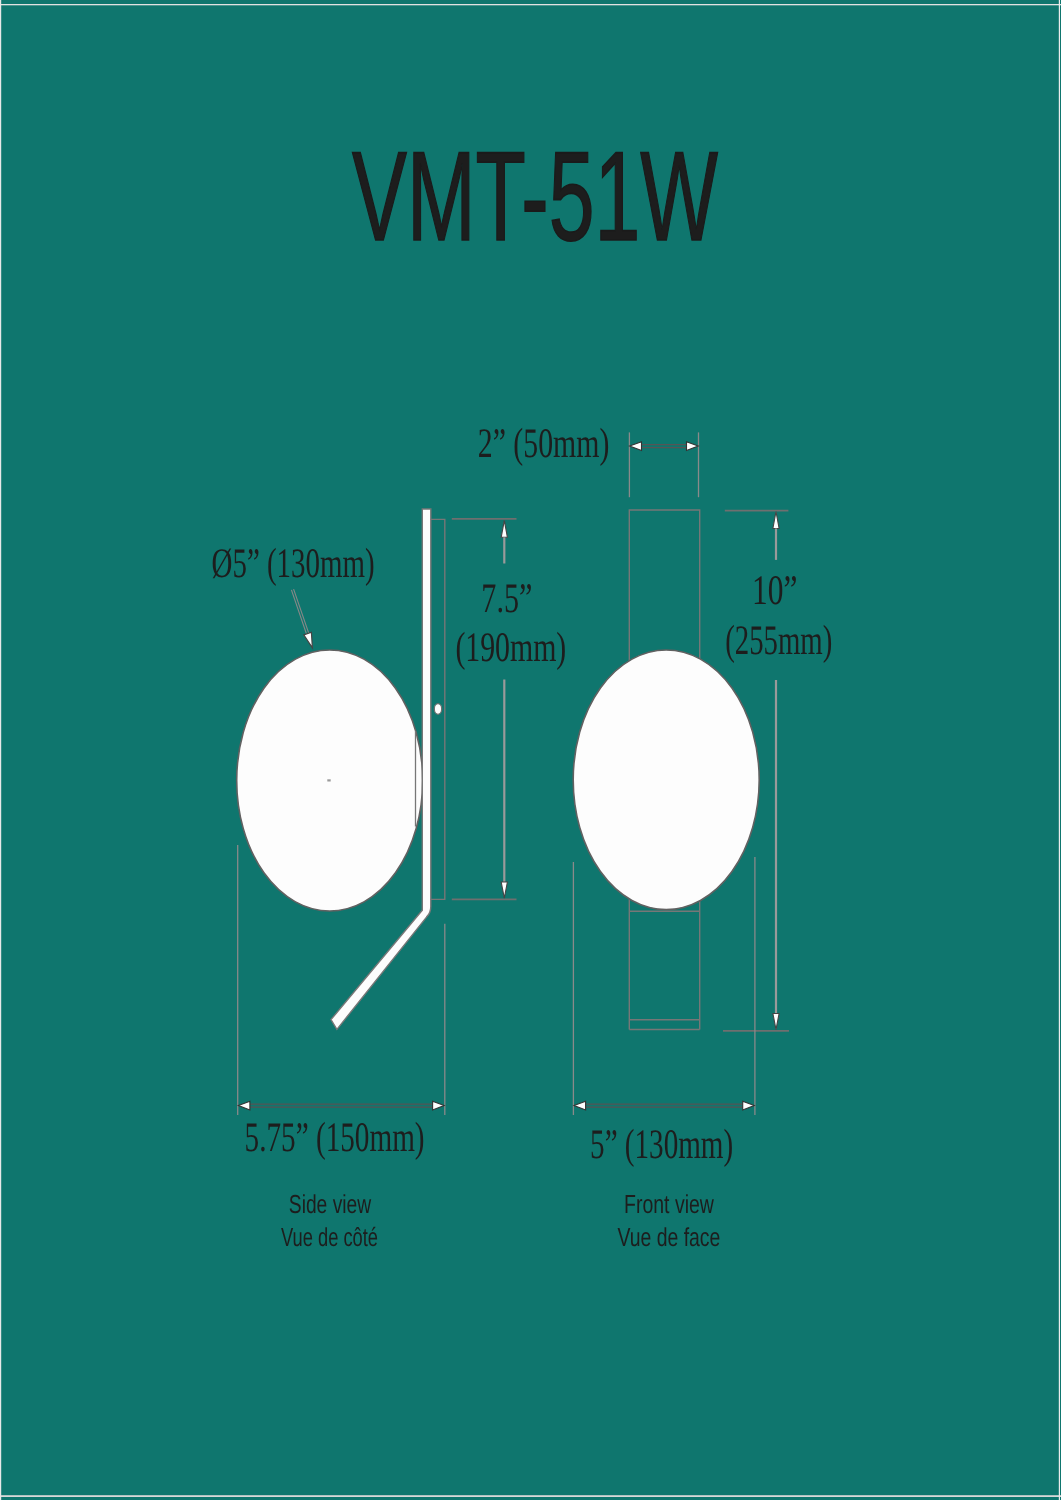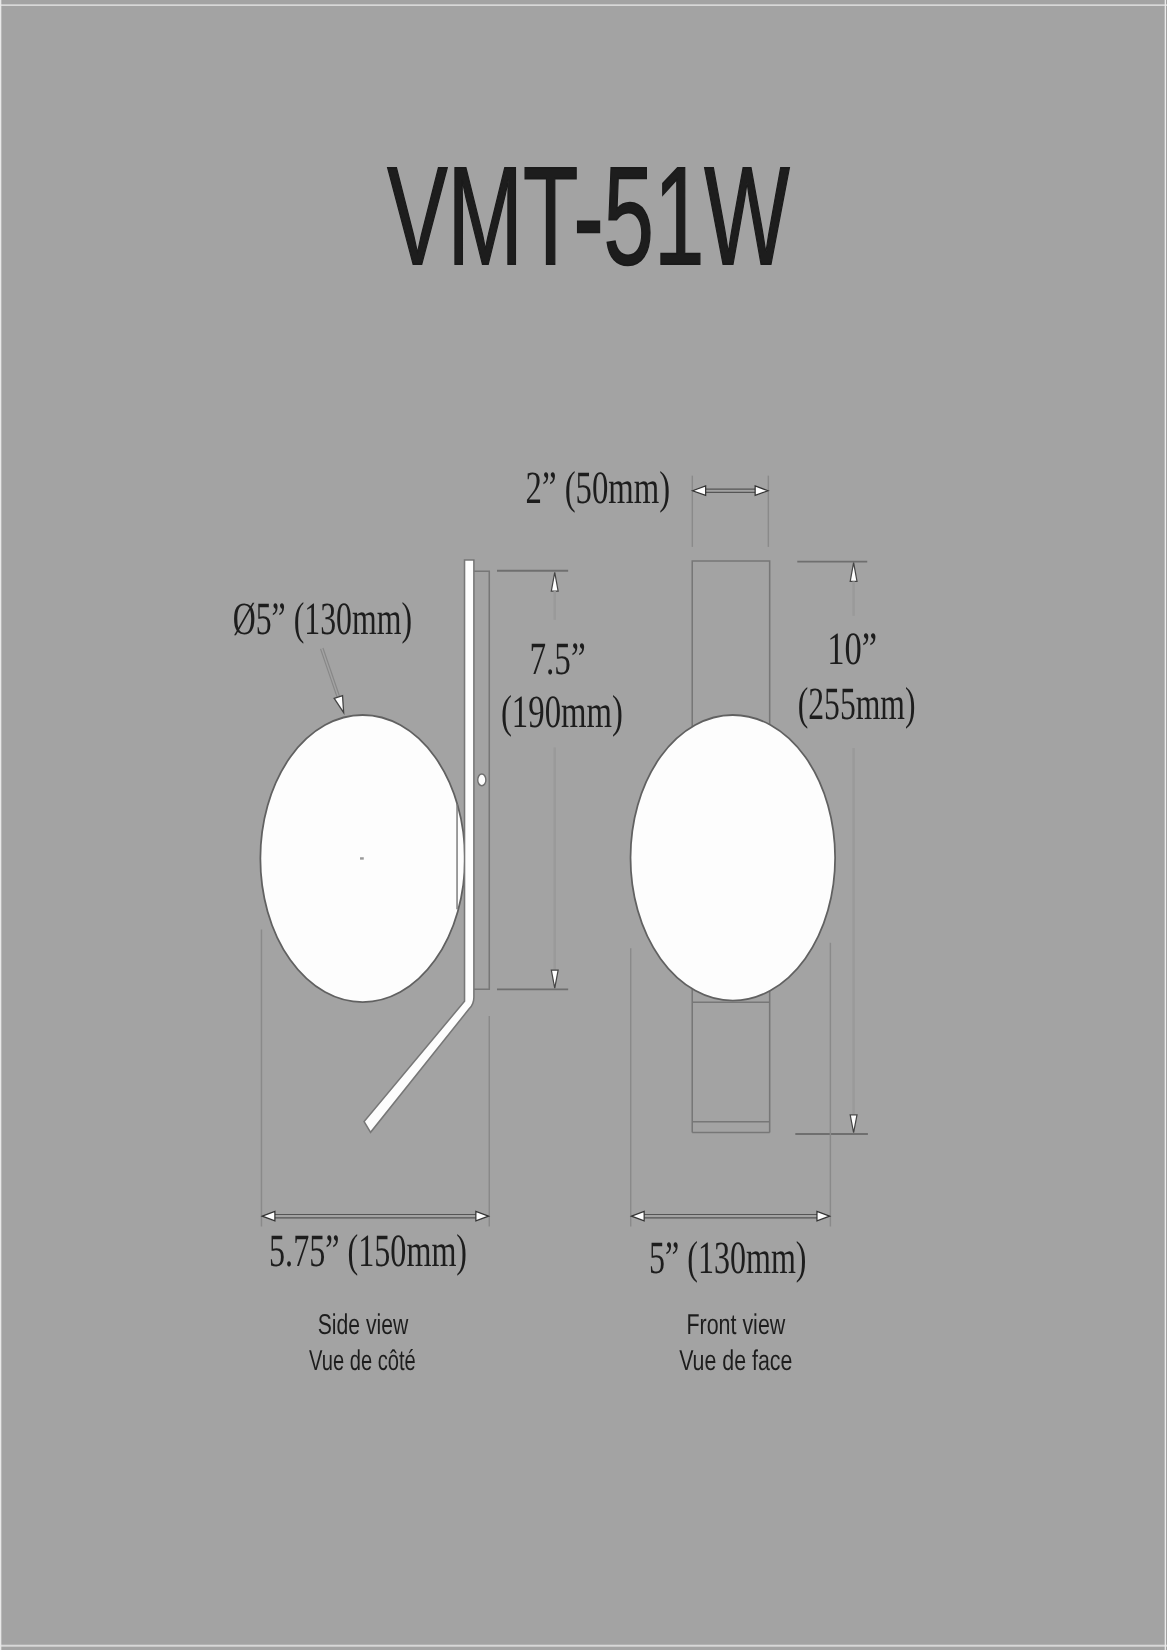--- a/index.html
+++ b/index.html
@@ -1,16 +1,16 @@
 <!DOCTYPE html>
 <html><head>
 <meta charset="utf-8">
 <style>
   html,body{margin:0;padding:0;background:#ffffff;}
-  .page{position:relative;width:1061px;height:1500px;background:#a3a3a3;overflow:hidden;}
+  .page{position:relative;width:1061px;height:1500px;background:#0f766e;overflow:hidden;}
   svg{position:absolute;left:0;top:0;}
   text{fill:#1d1d1d;}
   .ser{font-family:"Liberation Serif", serif;font-size:42px;}
   .san{font-family:"Liberation Sans", sans-serif;font-size:26px;}
 </style>
 </head>
 <body>
 <div class="page">
 <svg width="1061" height="1500" viewBox="0 0 1061 1500" text-rendering="geometricPrecision">
 

